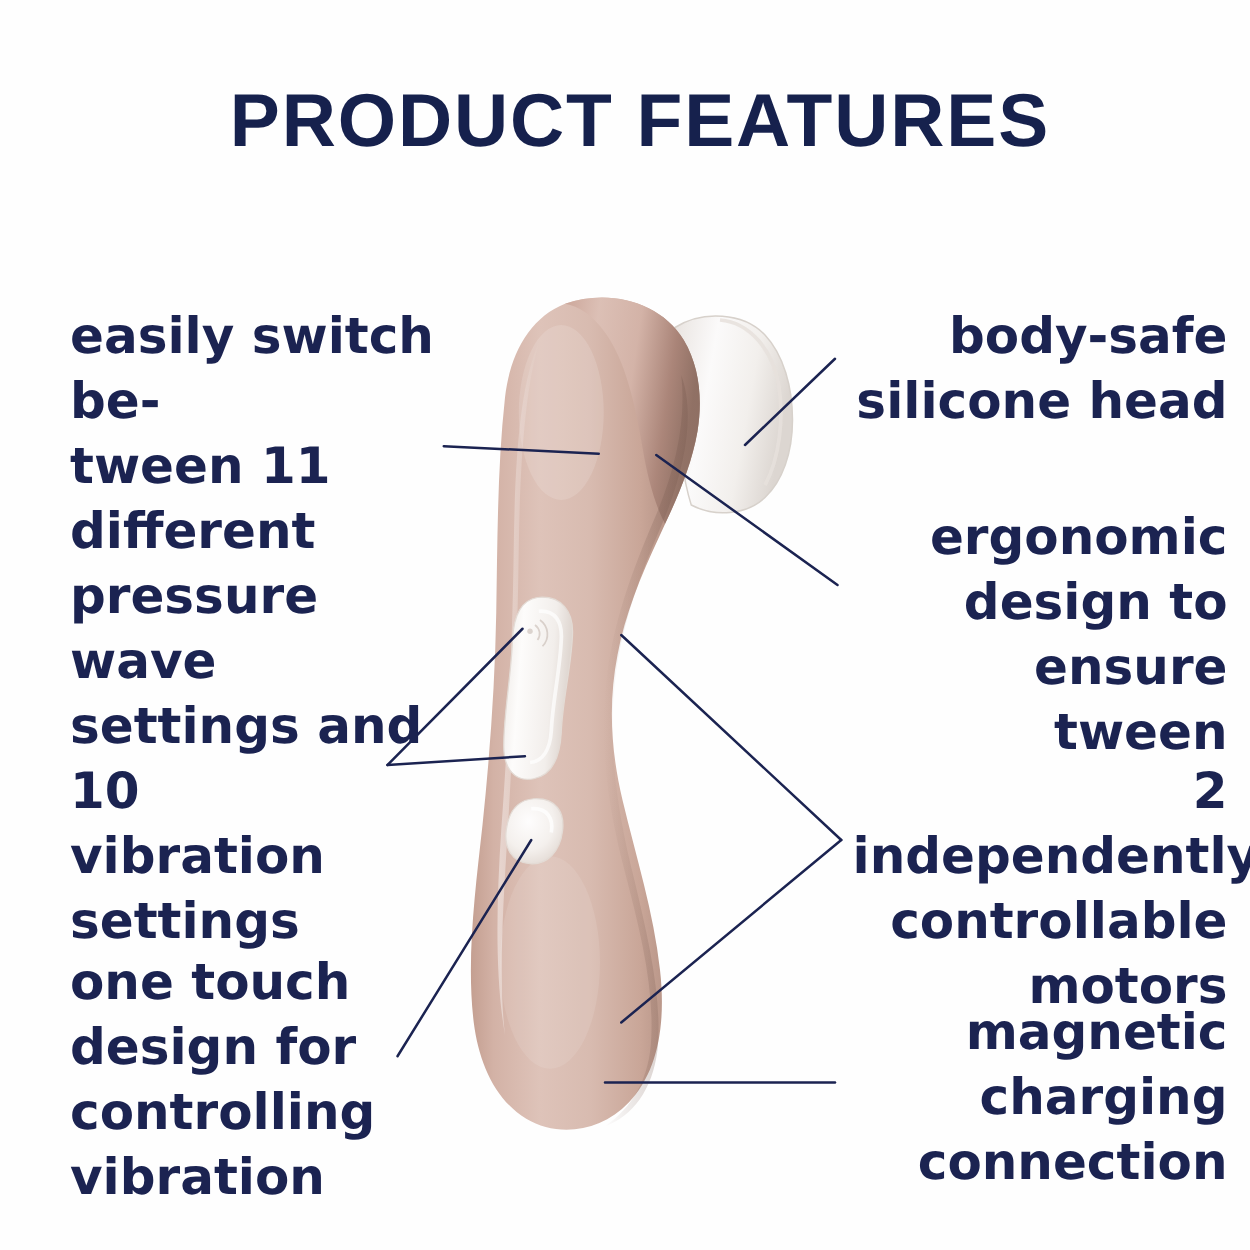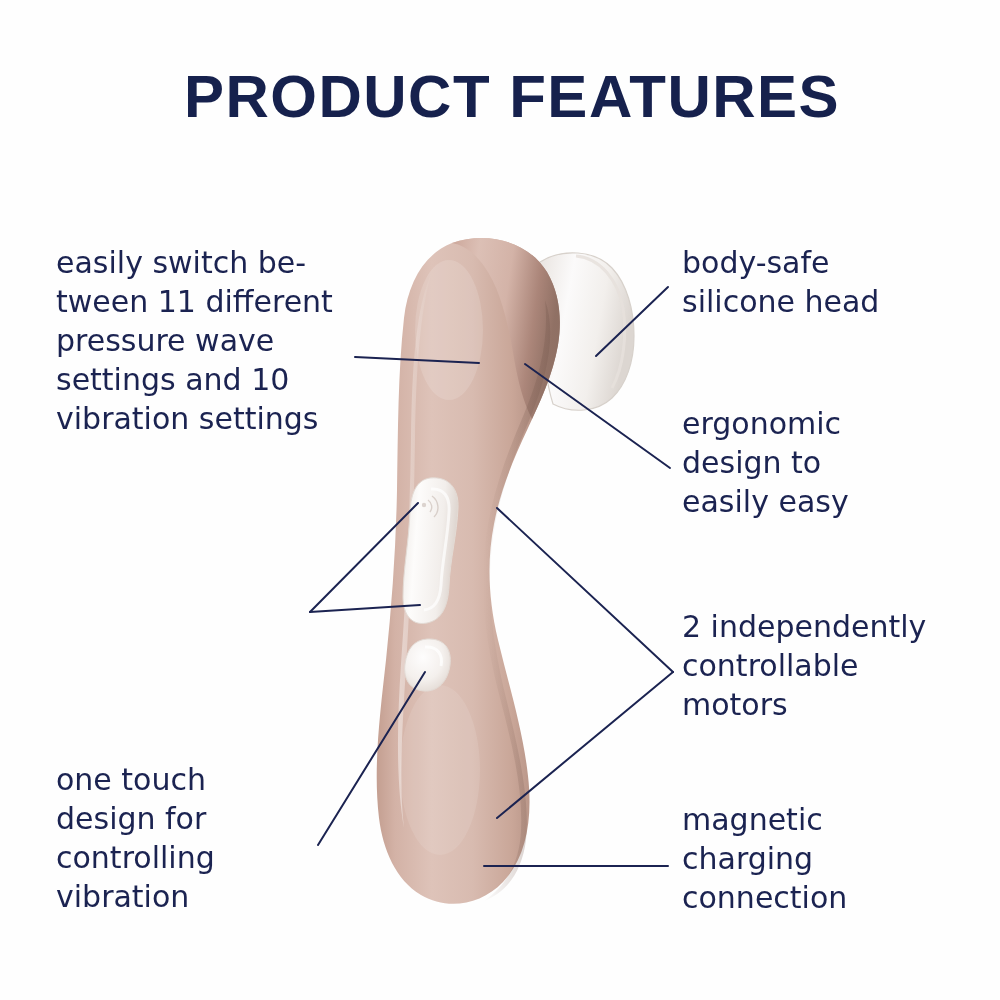--- a/index.html
+++ b/index.html
@@ -31,28 +31,28 @@
     letter-spacing: 1.5px;
     color: #16214d;
     font-family: "Liberation Sans", sans-serif;
     padding-left: 12px;
   }
 
   
   .callout {
     position: absolute;
     color: #1b2351;
-    font-size: 30px;
+    font-size: 40px;
     line-height: 1.30;
     font-family: "DejaVu Sans", sans-serif;
-    font-weight: 400;
+    font-weight: 700;
     white-space: pre-line;
   }
   .callout.left  { text-align: left; }
-  .callout.right { text-align: left; }
+  .callout.right { text-align: right; }
 
   #callout-settings  { left: 56px;  top: 243px; width: 310px; }
   #callout-clitoral  { left: 56px;  top: 531px; width: 300px; }
   #callout-onetouch  { left: 56px;  top: 760px; width: 270px; }
 
   #callout-silicone  { left: 682px; top: 243px; width: 300px; }
   #callout-ergonomic { left: 682px; top: 404px; width: 300px; }
   #callout-motors    { left: 682px; top: 607px; width: 300px; }
   #callout-magnetic  { left: 682px; top: 800px; width: 300px; }
 
@@ -251,21 +251,21 @@
   <div class="callout left" id="callout-onetouch">one touch
 design for
 controlling
 vibration</div>
 
   <div class="callout right" id="callout-silicone">body-safe
 silicone head</div>
 
   <div class="callout right" id="callout-ergonomic">ergonomic
 design to
-easily easy</div>
+ensure tween</div>
 
   <div class="callout right" id="callout-motors">2 independently
 controllable
 motors</div>
 
   <div class="callout right" id="callout-magnetic">magnetic
 charging
 connection</div>
 
 </div>

